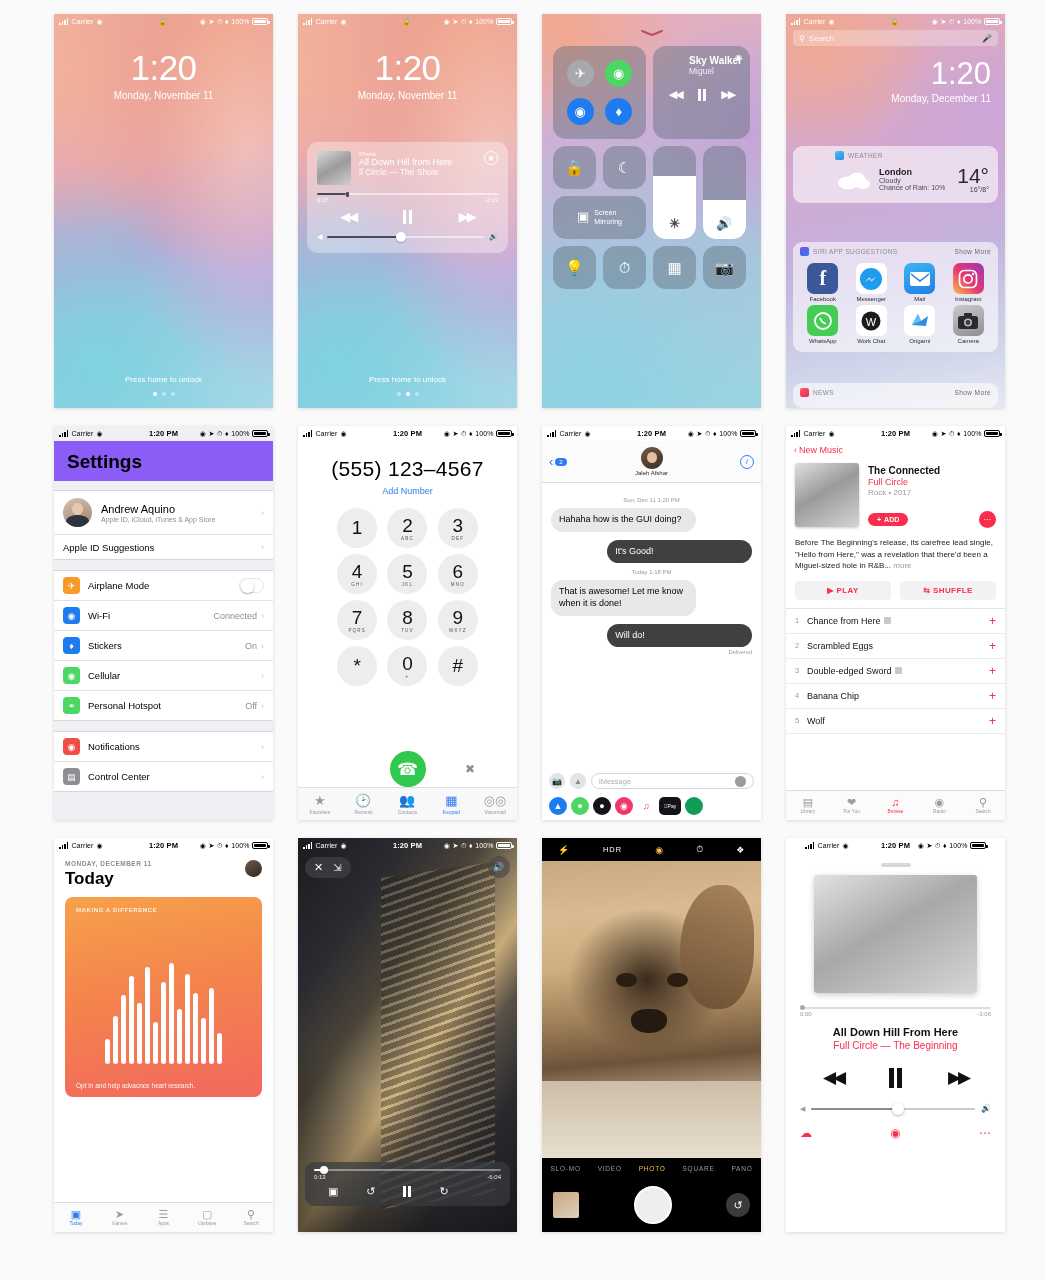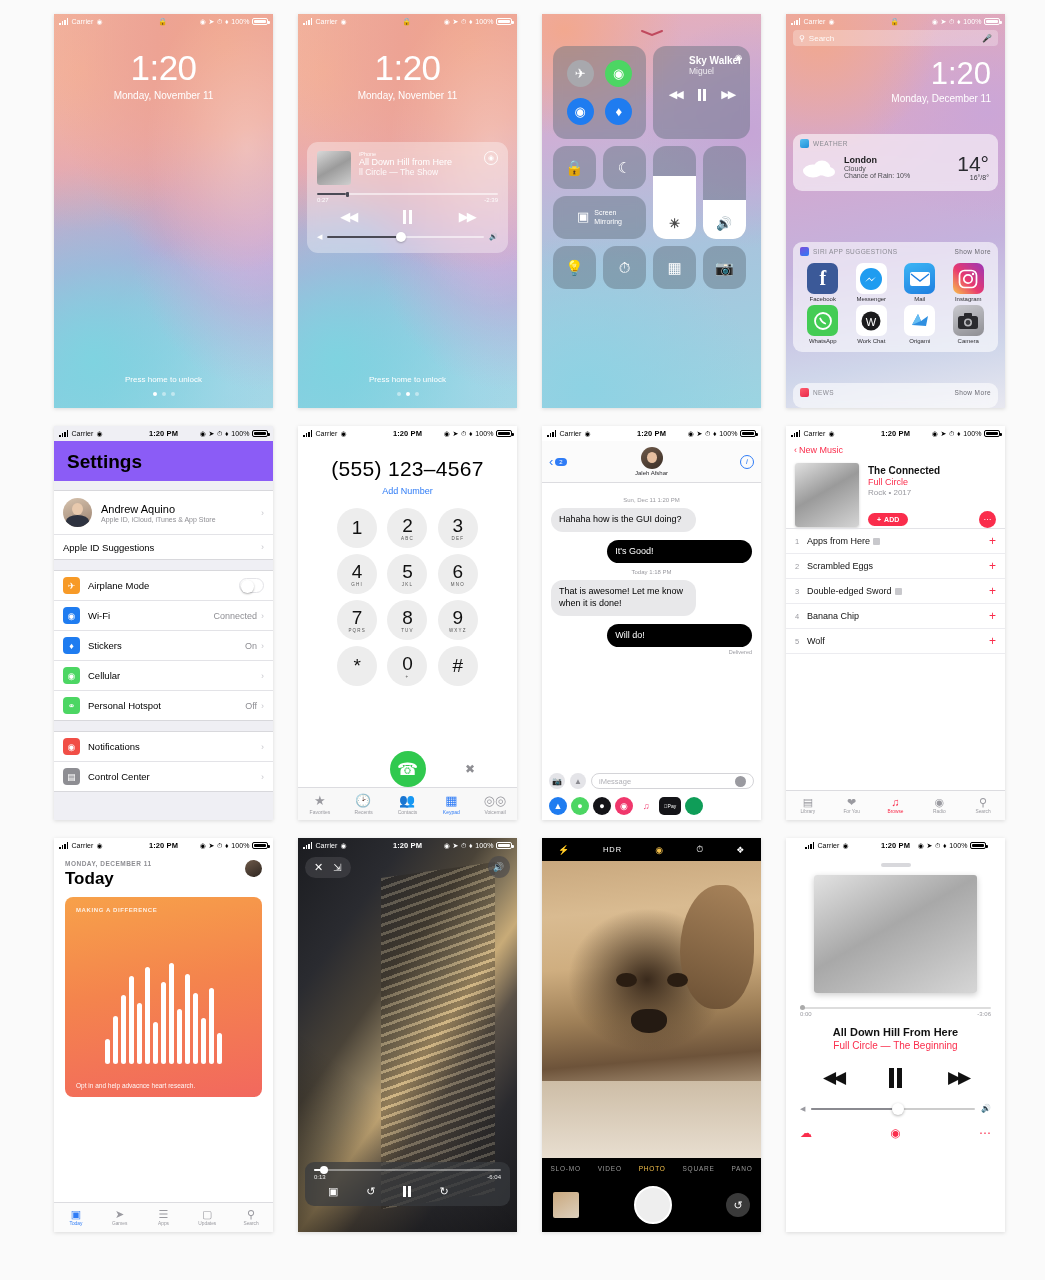--- a/index.html
+++ b/index.html
@@ -203,21 +203,21 @@
   .badge{background:#2f7cf6;color:#fff;font-size:6px;border-radius:7px;padding:1px 4px;}
   .msg-ctr{position:absolute;left:0;right:0;display:flex;flex-direction:column;align-items:center;gap:1px;}
   .msg-av{width:22px;height:22px;border-radius:50%;background:linear-gradient(150deg,#6f5a4a,#3a2e26);position:relative;overflow:hidden;}
   .msg-av::after{content:"";position:absolute;top:5px;left:6px;width:10px;height:11px;border-radius:50%;background:#e6bfa0;}
   .msg-name{font-size:6px;color:#2c2c30;}
   .msg-info{margin-left:auto;width:14px;height:14px;border-radius:50%;border:1px solid #2f7cf6;color:#2f7cf6;font-size:8px;display:flex;align-items:center;justify-content:center;font-style:italic;}
   .msg-body{flex:1;padding:8px 9px;overflow:hidden;}
   .msg-ts{text-align:center;font-size:6px;color:#9a9aa0;margin:6px 0 5px;}
   .bub{max-width:72%;padding:6px 8px;border-radius:12px;font-size:9px;line-height:1.3;}
   .bub.in{background:#e8e8ea;color:#000;}
-  .bub.out{background:#000000;color:#fff;margin-left:auto;}
+  .bub.out{background:#404040;color:#fff;margin-left:auto;}
   .deliv{text-align:right;font-size:5.5px;color:#9a9aa0;margin-top:2px;}
   .msg-input{display:flex;align-items:center;gap:5px;padding:5px 7px;}
   .mi-c{width:16px;height:16px;border-radius:50%;background:#e4e4e8;display:flex;align-items:center;justify-content:center;font-size:8px;color:#8a8a90;}
   .mi-f{flex:1;height:16px;border-radius:9px;border:0.7px solid #d4d4d8;display:flex;align-items:center;padding:0 7px;font-size:7.5px;color:#b0b0b6;}
   .mi-f .mic{margin-left:auto;width:11px;height:11px;border-radius:50%;background:#9a9aa0;}
   .msg-apps{display:flex;align-items:center;gap:4px;padding:3px 7px 5px;}
   .ma{width:18px;height:18px;border-radius:50%;display:flex;align-items:center;justify-content:center;font-size:9px;color:#fff;}
 
   
   .am{position:absolute;inset:0;background:#fff;display:flex;flex-direction:column;}
@@ -534,21 +534,21 @@
     <div class="tv-search">
       <span style="margin-right:4px;color:#fff;font-size:8px;">⚲</span>
       <span>Search</span>
       <span style="margin-left:auto;color:#fff;font-size:8px;">🎤</span>
     </div>
     <div class="tv-time">
       <div class="t">1:20</div>
       <div class="d">Monday, December 11</div>
     </div>
 
-    <div class="tv-card" style="top:120px;">
+    <div class="tv-card" style="top:132px;padding-left:35px;">
       <div class="tv-head">
         <span class="ic" style="background:linear-gradient(150deg,#59c0f0,#1f8fd8)"></span>
         <span>WEATHER</span>
       </div>
       <div class="wx-body">
         <div class="wx-cloud">
           <svg width="34" height="22" viewBox="0 0 34 22">
               <ellipse cx="11" cy="15" rx="10" ry="6.5" fill="#fff"></ellipse>
               <ellipse cx="20" cy="12" rx="8.5" ry="7.5" fill="#fff"></ellipse>
               <ellipse cx="26" cy="16" rx="7" ry="5" fill="#fff"></ellipse>
@@ -955,24 +955,32 @@
           <div class="am-genre">Rock • 2017</div>
           <div class="am-actions">
             <div class="am-add">
               <span>+</span>
               <span>ADD</span>
             </div>
             <div class="am-dots">⋯</div>
           </div>
         </div>
       </div>
+      <div class="am-desc">
+        <span>Before The Beginning's release, its carefree lead single, "Hello from Here," was a revelation that there'd been a Miguel-sized hole in R&amp;B...</span>
+        <span class="more">more</span>
+      </div>
+      <div class="am-btns">
+        <div class="am-btn">▶ <span>PLAY</span></div>
+        <div class="am-btn">⇆ <span>SHUFFLE</span></div>
+      </div>
       <div class="am-list">
         <div class="am-tr">
             <span class="am-n">1</span>
-            <span class="am-tn">Apps from Here</span>
+            <span class="am-tn">Chance from Here</span>
             <span class="am-ex"></span>
             <span class="am-plus">+</span>
           </div>
         <div class="am-tr">
             <span class="am-n">2</span>
             <span class="am-tn">Scrambled Eggs</span>
             <span class="am-plus">+</span>
           </div>
         <div class="am-tr">
             <span class="am-n">3</span>

